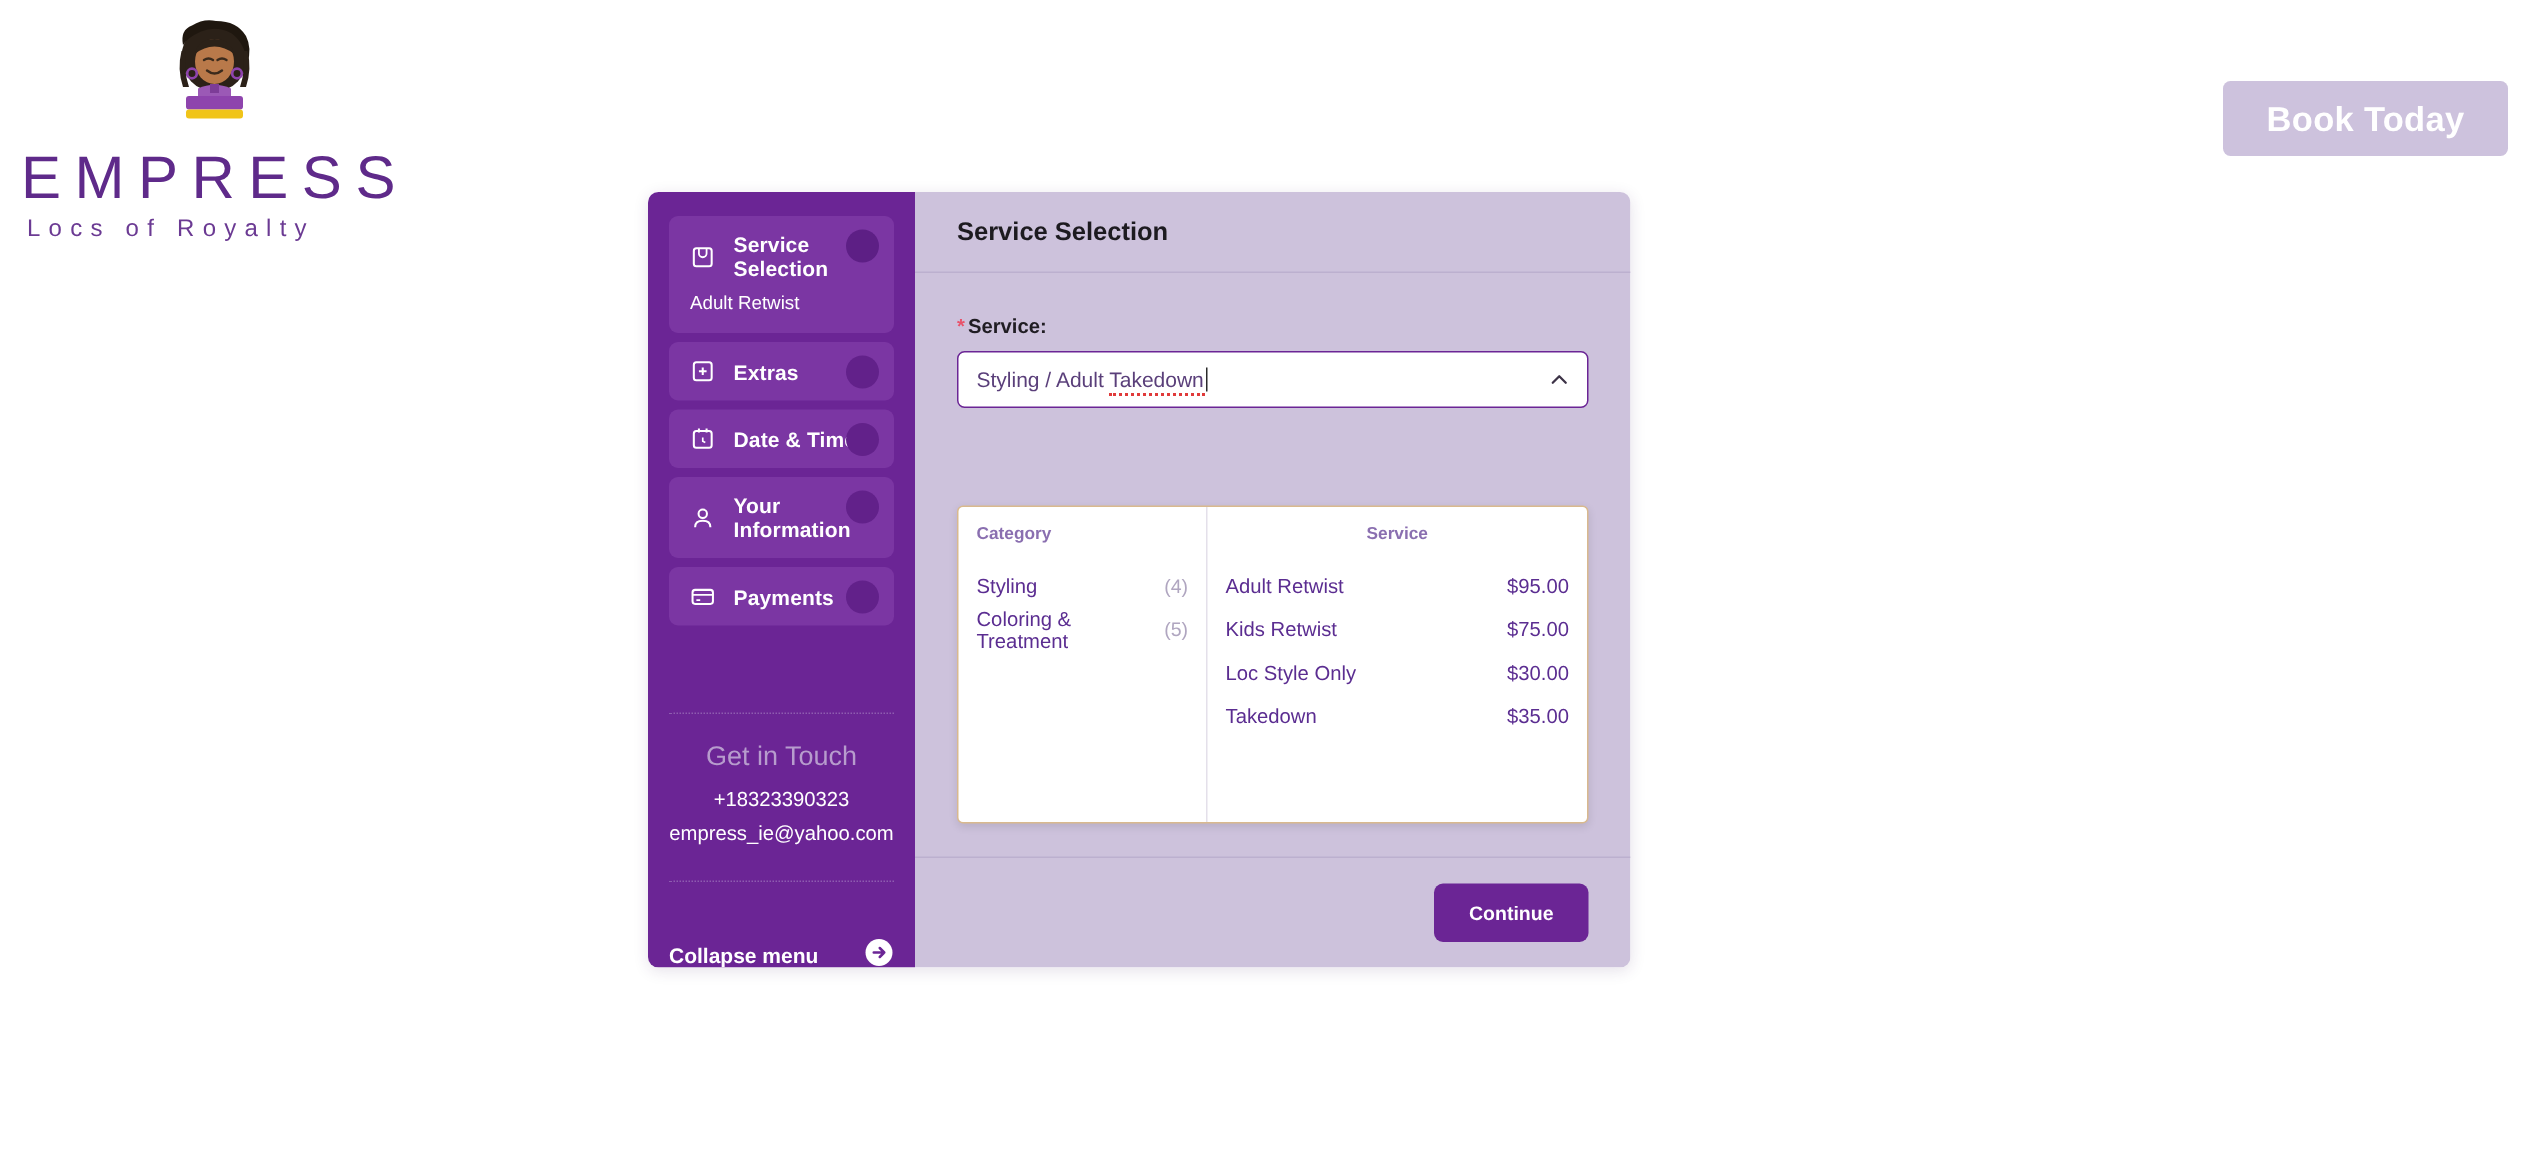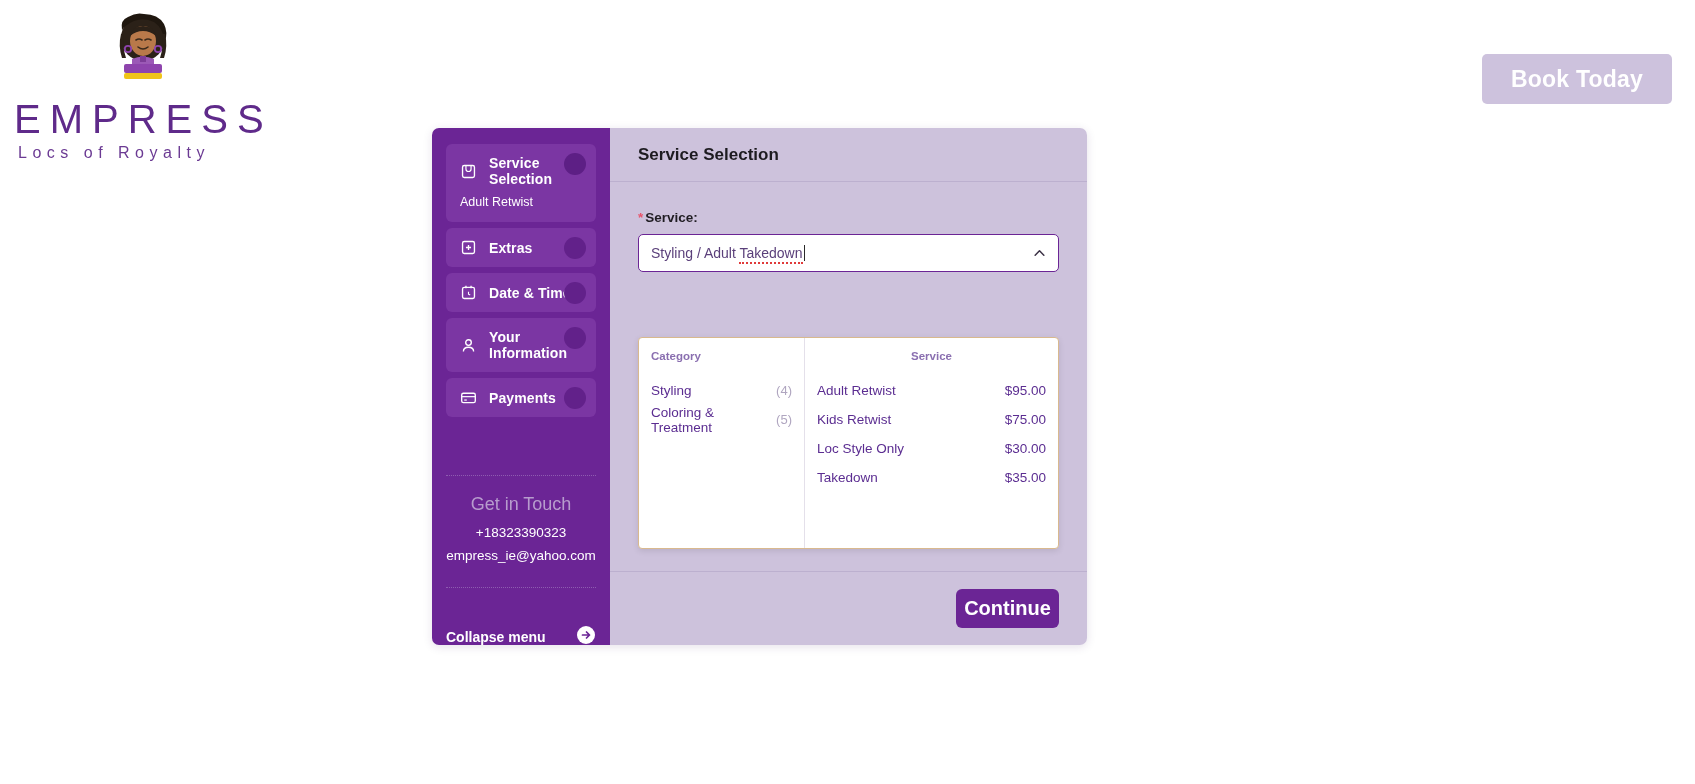--- a/index.html
+++ b/index.html
@@ -264,21 +264,21 @@
     justify-content: flex-end;
     padding: 0 28px;
   }
   .continue-btn {
     background: #6b2595;
     color: #ffffff;
     border: none;
     border-radius: 6px;
     width: 103px;
     height: 39px;
-    font-size: 20px;
+    font-size: 13px;
     font-weight: bold;
     font-family: "Liberation Sans", sans-serif;
     cursor: pointer;
   }
 </style>
 </head>
 <body>
 
 <div class="site-header">
   <div class="brand">

